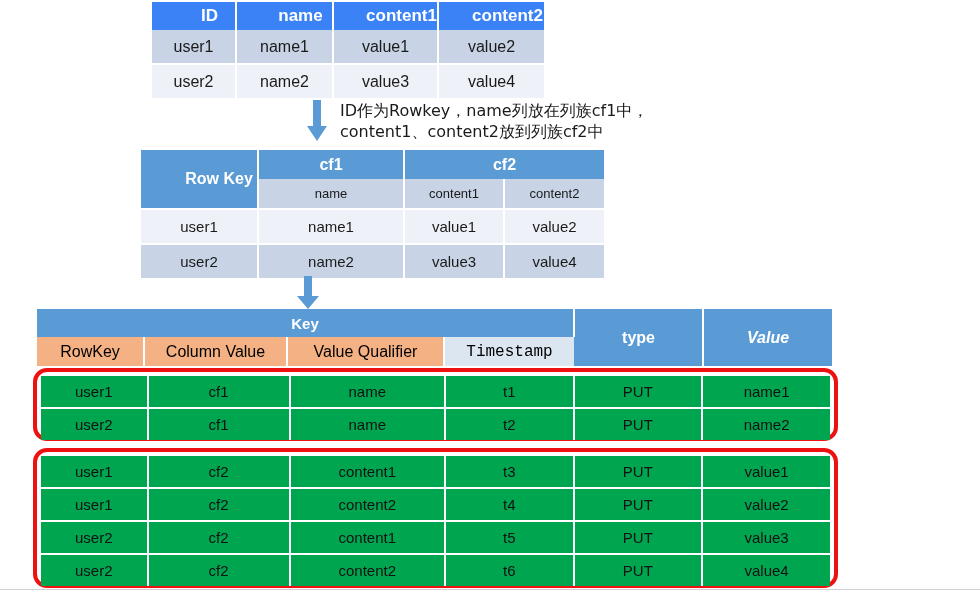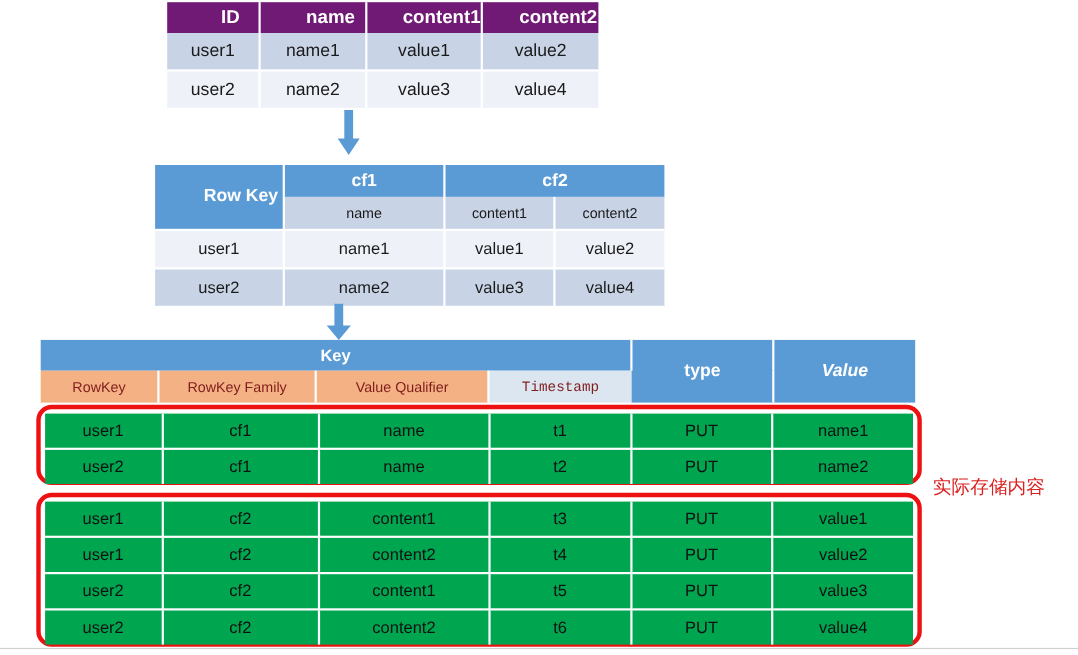--- a/index.html
+++ b/index.html
@@ -34,21 +34,21 @@
 
   
   #t1-wrap {
     position: absolute;
     left: 152px;
     top: 2px;
   }
   #t1 { width: 392px; }
   #t1 .hdr td {
     height: 28px;
-    background: #701a75;
+    background: #3b82f6;
     color: #ffffff;
     font-weight: bold;
     font-size: 17px;
     border-right: 2px solid #ffffff;
     padding-left: 32px;
   }
   #t1 .hdr td:last-child { border-right: none; }
   #t1 .body td {
     height: 33px;
     font-size: 16px;
@@ -149,22 +149,22 @@
     font-weight: bold;
     font-size: 15px;
     border-right: 2px solid #ffffff;
   }
   #t3 .key-span td.right-hdr {
     font-size: 16px;
   }
   #t3 .key-span td:last-child { border-right: none; font-style: italic; }
   #t3 .sub-hdr td {
     height: 29px;
-    font-size: 13px;
-    color: #7f1d1d;
+    font-size: 16px;
+    color: #000000;
     border-right: 2px solid #ffffff;
   }
   #t3 .sub-hdr td.orange { background: #f4b183; }
   #t3 .sub-hdr td.lblue  { background: #dce6f1; }
   #t3 .sub-hdr td:last-child { border-right: none; font-family: Liberation Mono, monospace; }
 
   
   .green-block {
     position: absolute;
     left: 33px;
@@ -243,20 +243,22 @@
         </tr>
       </tbody>
     </table>
   </div>
 
   <div id="arrow1">
     <svg class="arrow-svg" width="22" height="42" viewBox="0 0 22 42">
       <polygon points="7,0 15,0 15,26 21,26 11,41 1,26 7,26" fill="#5b9bd5"></polygon>
     </svg>
   </div>
+  <div id="caption1">ID作为Rowkey，name列放在列族cf1中，
+content1、content2放到列族cf2中</div>
 
   <div id="t2-wrap">
     <table id="t2">
       <colgroup>
         <col style="width:117px">
           <col style="width:146px">
           <col style="width:100px">
           <col style="width:100px">
       </colgroup>
       <tbody>
@@ -303,21 +305,21 @@
           <col style="width:129px">
       </colgroup>
       <tbody>
         <tr class="key-span">
           <td colspan="4">Key</td>
           <td class="right-hdr" rowspan="2">type</td>
           <td class="right-hdr" rowspan="2">Value</td>
         </tr>
         <tr class="sub-hdr">
           <td class="orange">RowKey</td>
-          <td class="orange">RowKey Family</td>
+          <td class="orange">Column Value</td>
           <td class="orange">Value Qualifier</td>
           <td class="lblue">Timestamp</td>
         </tr>
       </tbody>
     </table>
   </div>
 
   <div id="block1" class="green-block">
     <table class="green-tbl">
       <colgroup>
@@ -389,17 +391,16 @@
           <td>cf2</td>
           <td>content2</td>
           <td>t6</td>
           <td>PUT</td>
           <td>value4</td>
         </tr>
       </tbody>
     </table>
   </div>
 
-  <div id="annotation">实际存储内容</div>
 
   <div id="bottom-rule"></div>
 
 </div>
 
 </body></html>

